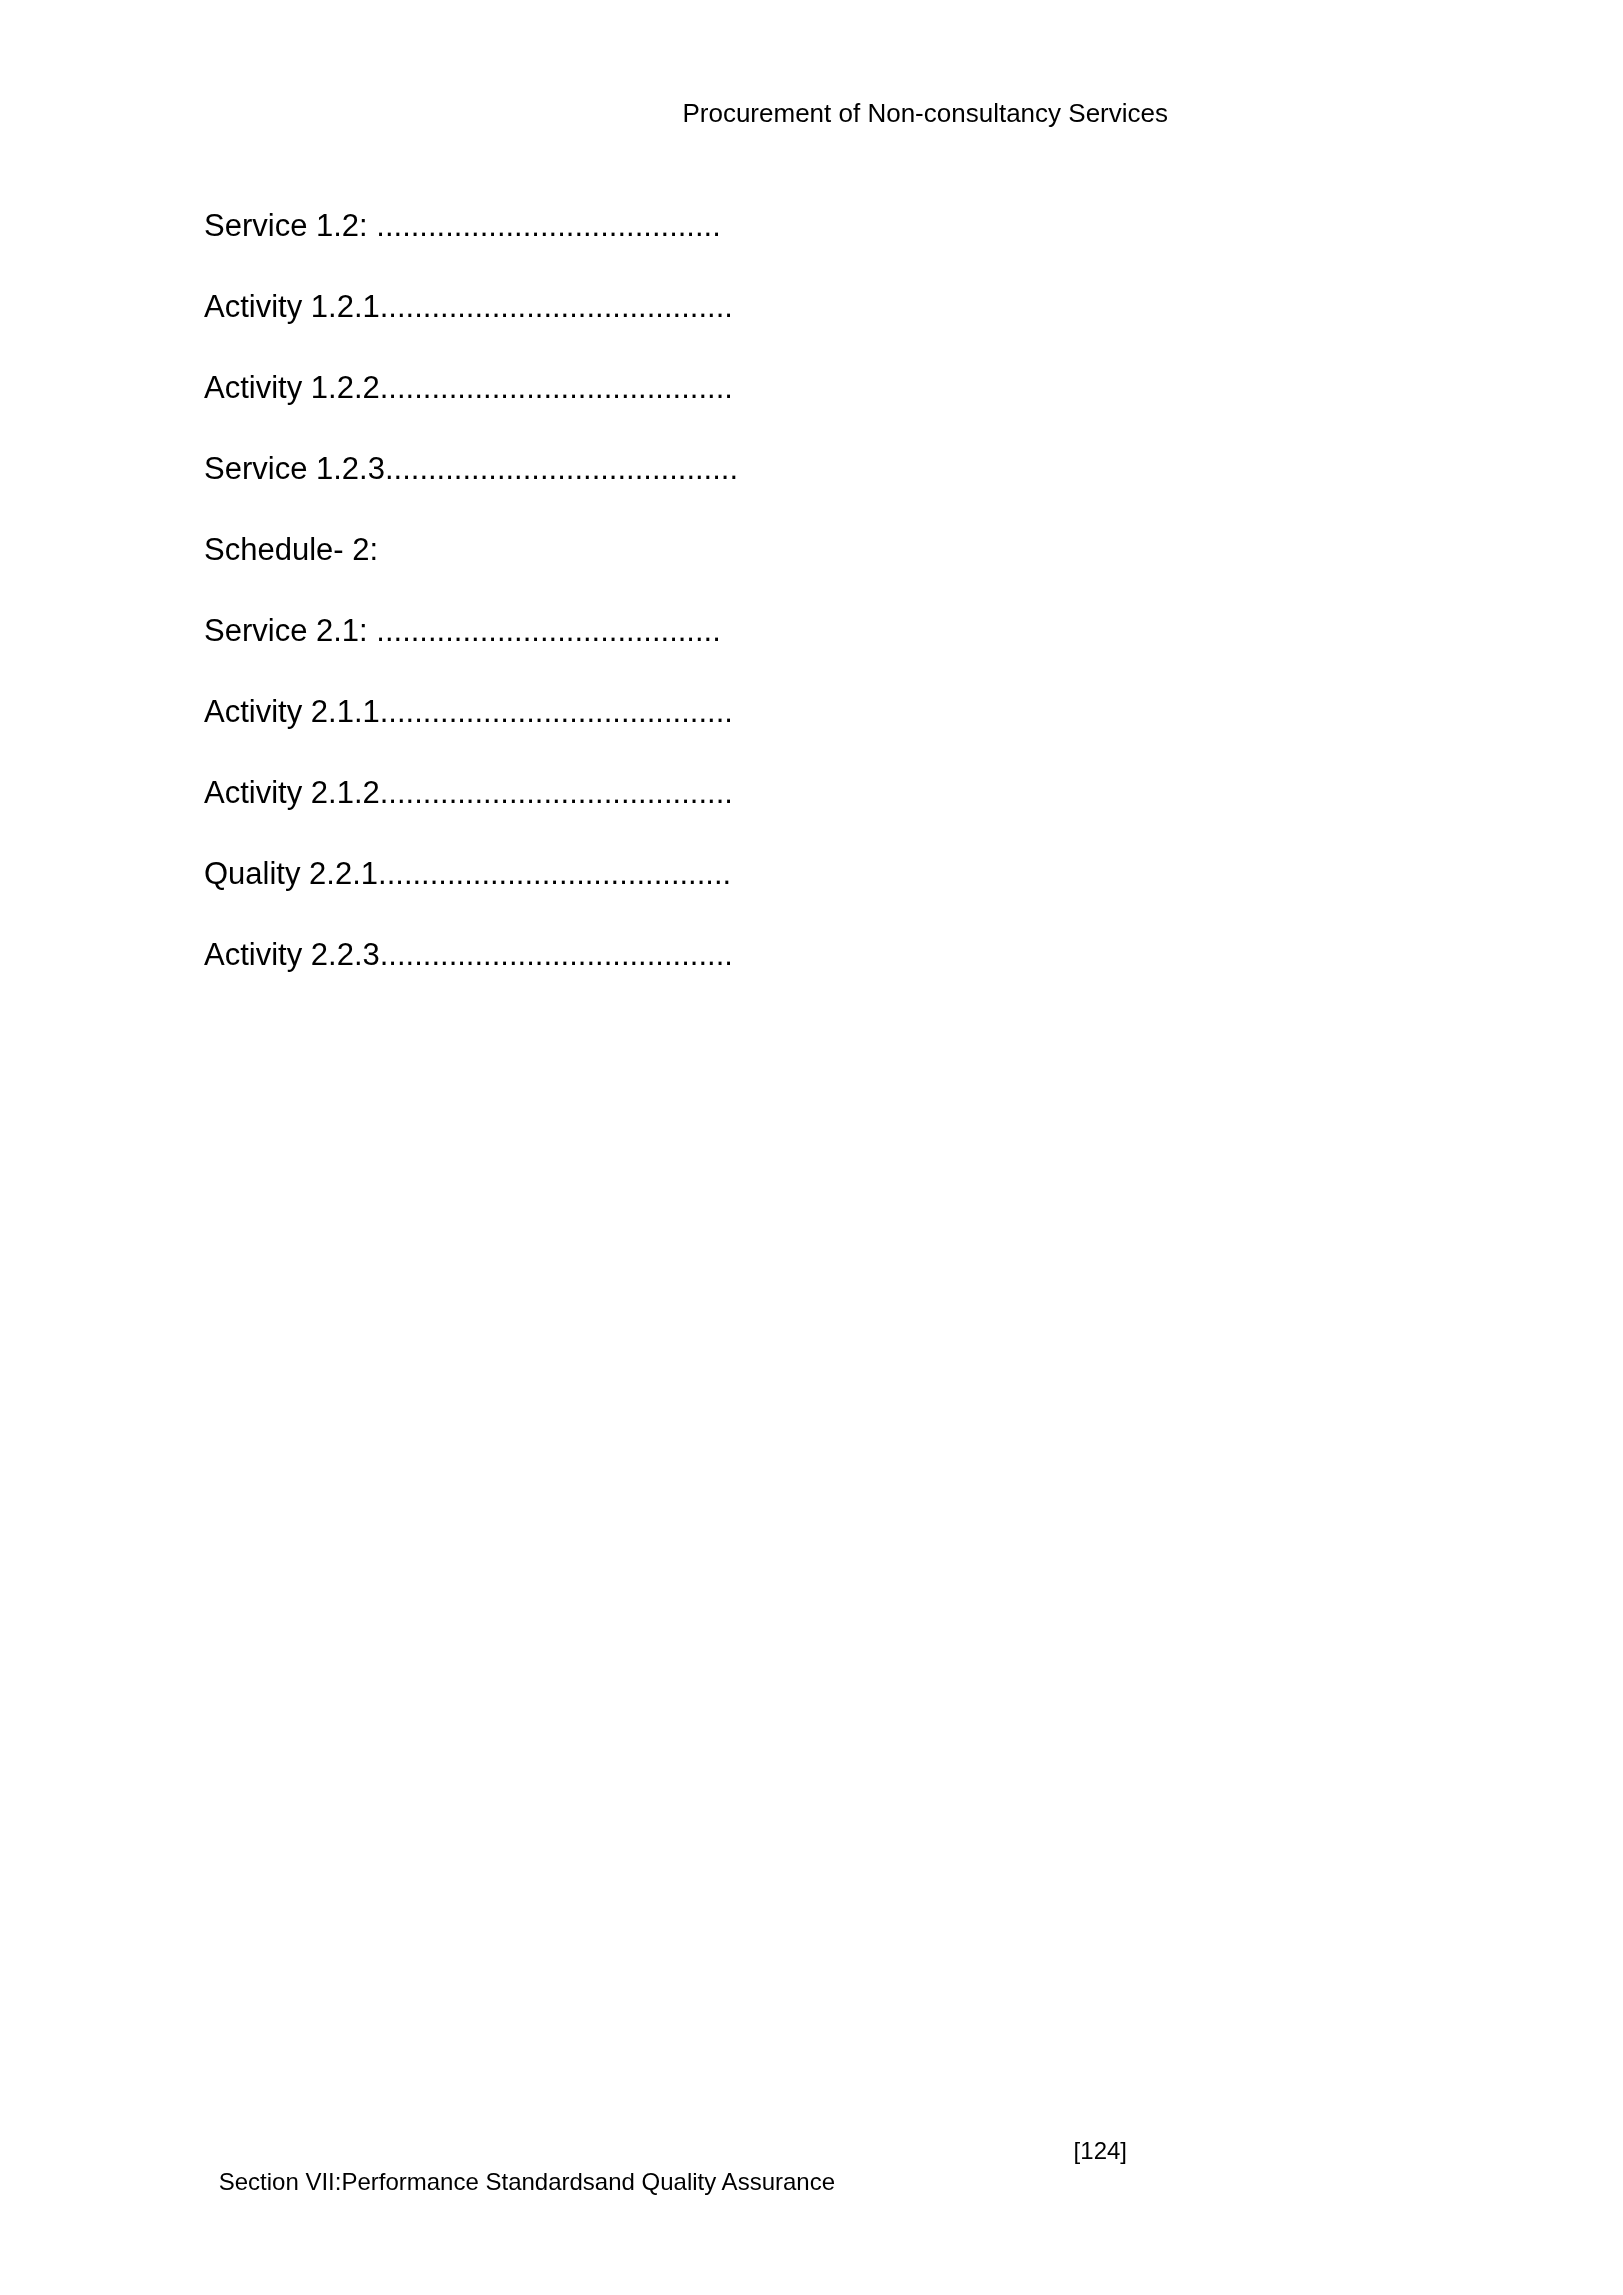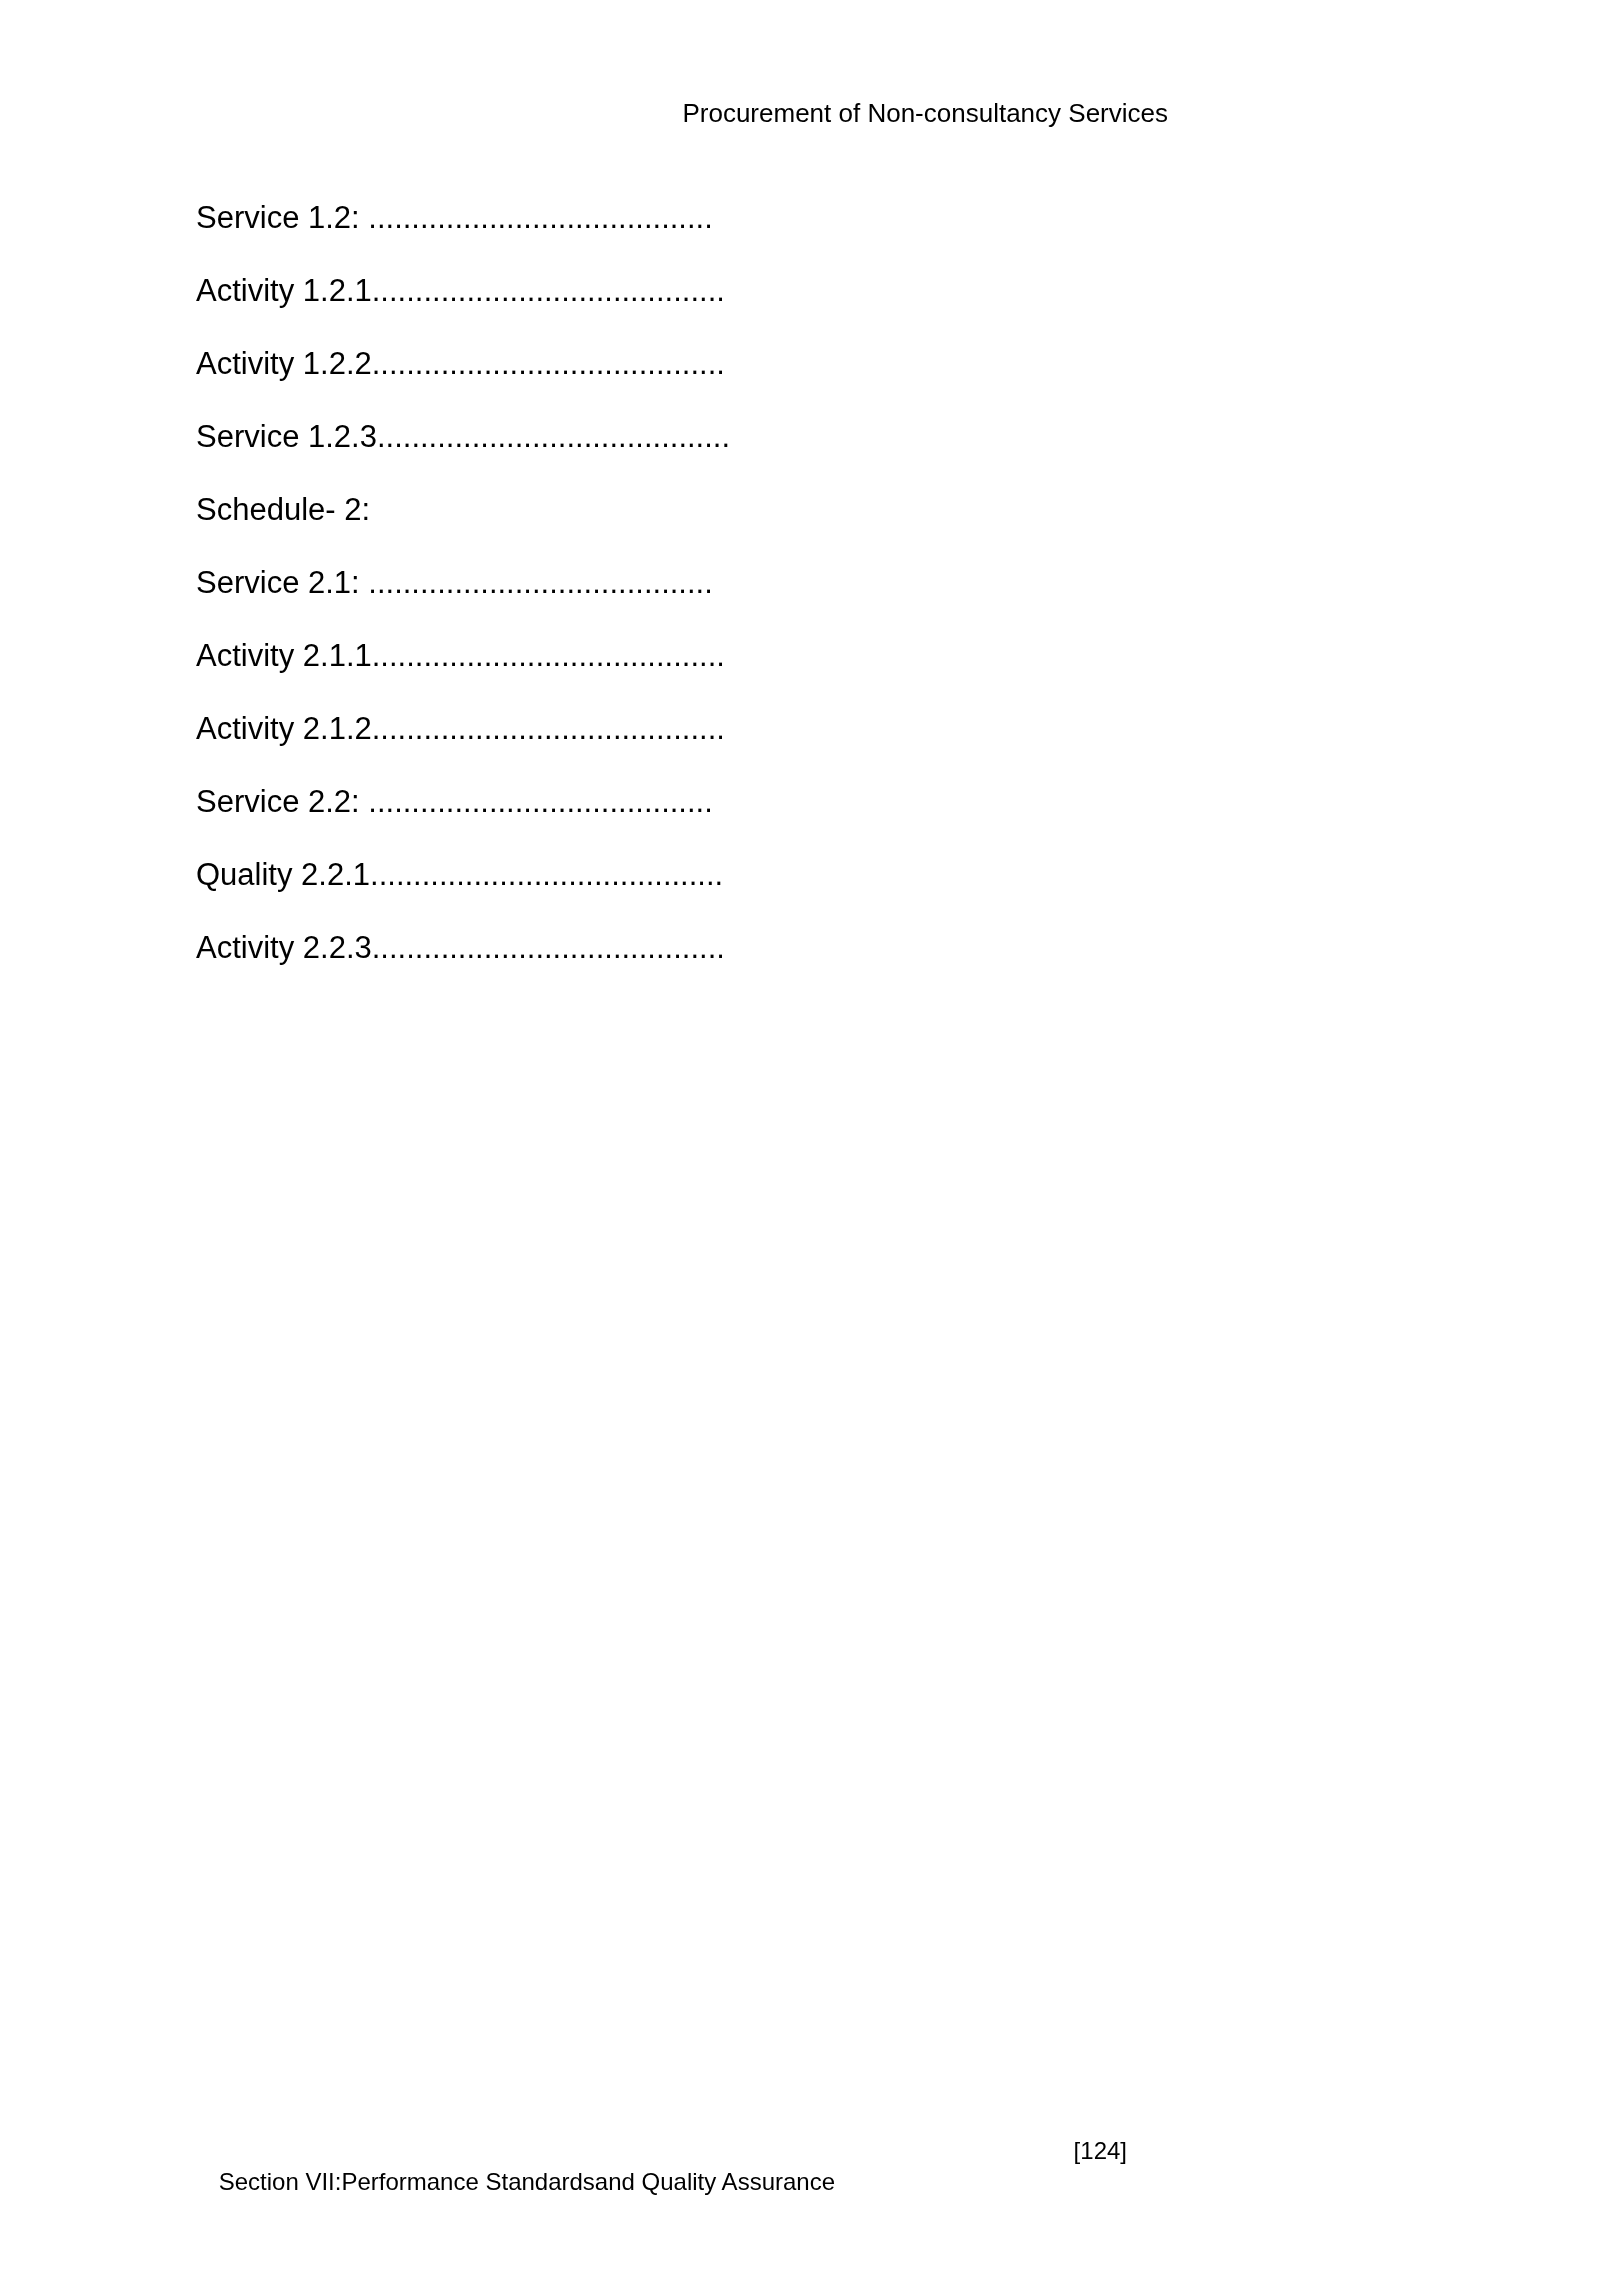--- a/index.html
+++ b/index.html
@@ -25,21 +25,21 @@
     white-space: pre;
   }
   .content {
     position: absolute;
     top: 179px;
     left: 192px;
     right: 65px;
     font-size: 31px;
   }
   .content p {
-    margin: 4px;
+    margin: 12px;
     line-height: 69px;
     white-space: pre;
   }
   .l0 { margin-left: 0; }
   .l1 { margin-left: 98px; }
   .l2 { margin-left: 196px; }
   .footer {
     position: absolute;
     top: 2135px;
     left: 192px;
@@ -63,21 +63,20 @@
 
   <div class="content">
     <p class="l1">Service 1.2: ........................................</p>
     <p class="l2">Activity 1.2.1.........................................</p>
     <p class="l2">Activity 1.2.2.........................................</p>
     <p class="l2">Service 1.2.3.........................................</p>
     <p class="l0">Schedule- 2:</p>
     <p class="l1">Service 2.1: ........................................</p>
     <p class="l2">Activity 2.1.1.........................................</p>
     <p class="l2">Activity 2.1.2.........................................</p>
-    <p class="l1">Service 2.2: ........................................</p>
     <p class="l2">Quality 2.2.1.........................................</p>
     <p class="l2">Activity 2.2.3.........................................</p>
   </div>
 
   <div class="footer">
     <span>Section VII:Performance Standardsand Quality Assurance</span>
     <span class="pagenum">[124]</span>
   </div>
 
 </div>

